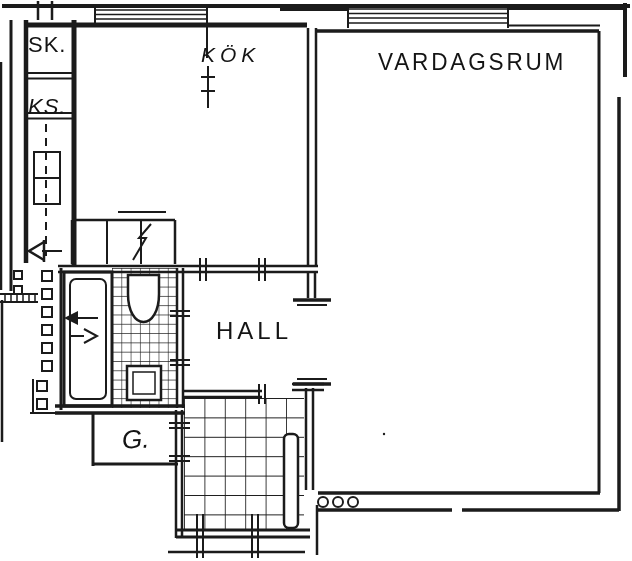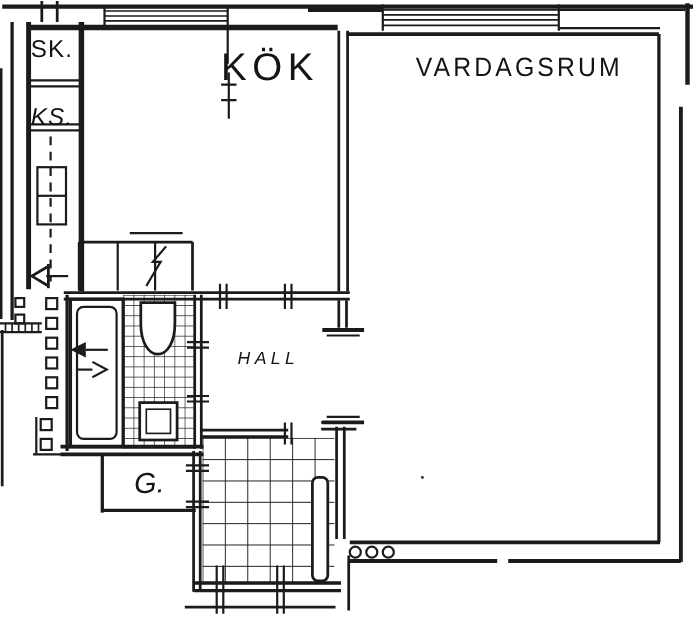--- a/index.html
+++ b/index.html
@@ -173,21 +173,21 @@
       <rect class="ln" stroke-width="2" x="37" y="399" width="10" height="10"></rect>
       <path class="ln" stroke-width="2" d="M33,379 V414 M30,413 H58"></path>
       <circle cx="384" cy="434" r="1.2" fill="#1b1b1b"></circle>
     </g>
   </svg>
 
   <div class="lbl sm" style="left:28px;top:34px;">SK.</div>
 
   <div class="lbl sm it" style="left:28px;top:96px;">KS.</div>
 
-  <div class="lbl" style="left:201px;top:44px;font-size:35px;letter-spacing:5px;">KÖK</div>
+  <div class="lbl" style="left:201px;top:44px;font-size:21px;letter-spacing:5px;font-style:italic;">KÖK</div>
 
   <div class="lbl" style="left:378px;top:50px;font-size:24px;letter-spacing:3px;transform:scaleX(0.94);transform-origin:left top;">VARDAGSRUM</div>
 
-  <div class="lbl" style="left:216px;top:319px;font-size:16px;letter-spacing:4px;font-style:italic;">HALL</div>
+  <div class="lbl" style="left:216px;top:319px;font-size:24px;letter-spacing:4px;">HALL</div>
 
   <div class="lbl it" style="left:122px;top:426px;font-size:26px;transform:rotate(-2deg);">G.</div>
 
 </div>
 
 </body></html>

